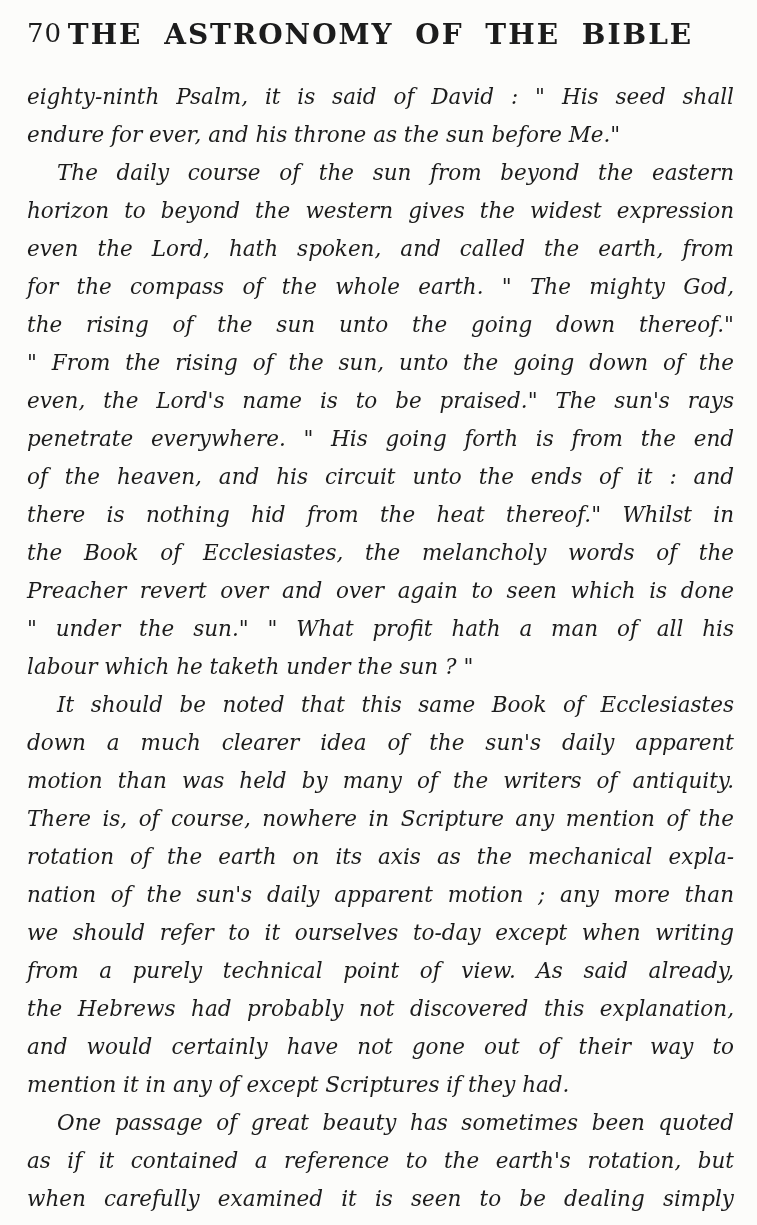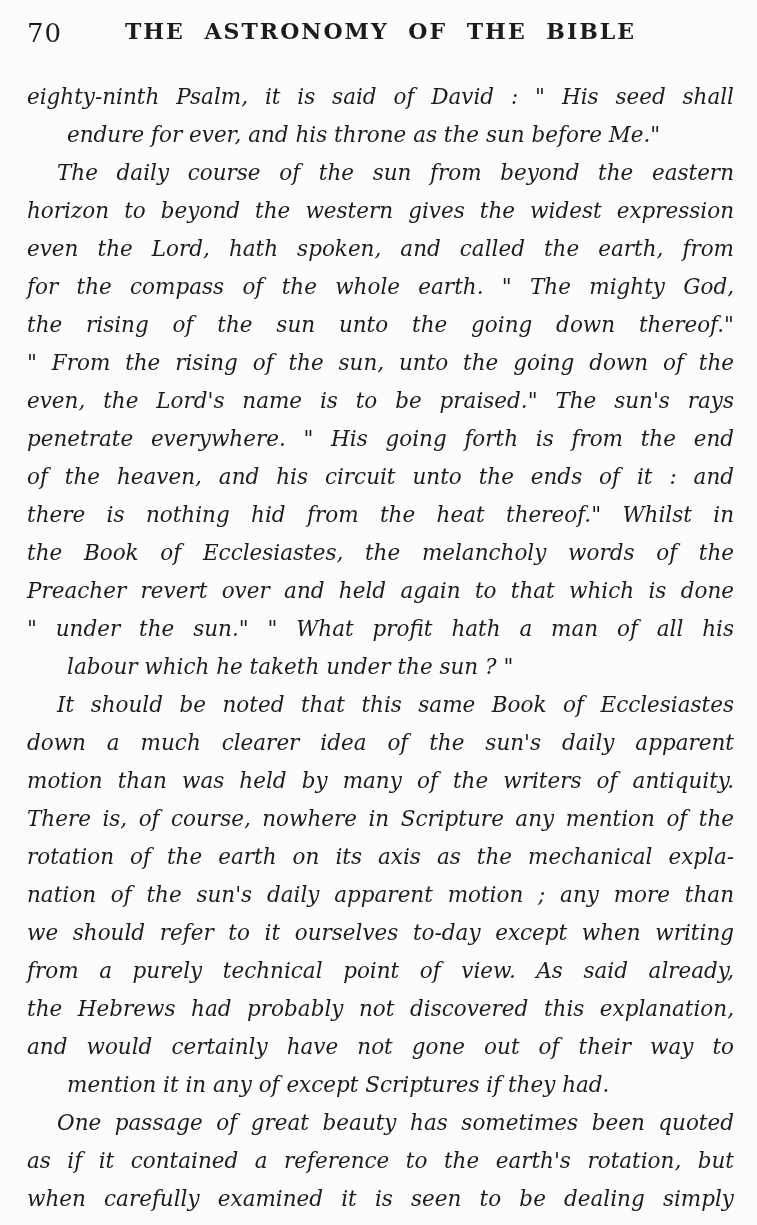--- a/index.html
+++ b/index.html
@@ -28,21 +28,21 @@
     position: absolute;
     left: 0;
     top: 0;
     font-size: 26px;
     font-weight: 400;
     letter-spacing: 1px;
   }
   .running-title {
     display: block;
     text-align: center;
-    font-size: 22px;
+    font-size: 28px;
     font-weight: 700;
     letter-spacing: 2px;
     word-spacing: 10px;
     white-space: nowrap;
   }
   .body-text {
     font-size: 21.5px;
   }
   .paragraph {
     margin: 0;
@@ -52,21 +52,20 @@
   .line {
     line-height: 38px;
     height: 38px;
     text-align: justify;
     text-align-last: justify;
     white-space: nowrap;
     overflow: visible;
   }
   .line.last {
     text-align-last: left;
-    margin-left: 40px;
   }
   .line.first {
     text-indent: 30px;
   }
 </style>
 </head>
 <body>
 
 <div class="page">
   <div class="header">
@@ -83,21 +82,21 @@
         <div class="line">horizon to beyond the western gives the widest expression</div>
         <div class="line">even the Lord, hath spoken, and called the earth, from</div>
         <div class="line">for the compass of the whole earth.  " The mighty God,</div>
         <div class="line">the rising of the sun unto the going down thereof."</div>
         <div class="line">" From the rising of the sun, unto the going down of the</div>
         <div class="line">even, the Lord's name is to be praised."  The sun's rays</div>
         <div class="line">penetrate everywhere.  " His going forth is from the end</div>
         <div class="line">of the heaven, and his circuit unto the ends of it : and</div>
         <div class="line">there is nothing hid from the heat thereof."  Whilst in</div>
         <div class="line">the Book of Ecclesiastes, the melancholy words of the</div>
-        <div class="line">Preacher revert over and held again to that which is done</div>
+        <div class="line">Preacher revert over and over again to seen which is done</div>
         <div class="line">" under the sun."  " What profit hath a man of all his</div>
         <div class="line last">labour which he taketh under the sun ? "</div>
       </div>
       <div class="paragraph">
         <div class="line first">It should be noted that this same Book of Ecclesiastes</div>
         <div class="line">down a much clearer idea of the sun's daily apparent</div>
         <div class="line">motion than was held by many of the writers of antiquity.</div>
         <div class="line">There is, of course, nowhere in Scripture any mention of the</div>
         <div class="line">rotation of the earth on its axis as the mechanical expla-</div>
         <div class="line">nation of the sun's daily apparent motion ; any more than</div>

